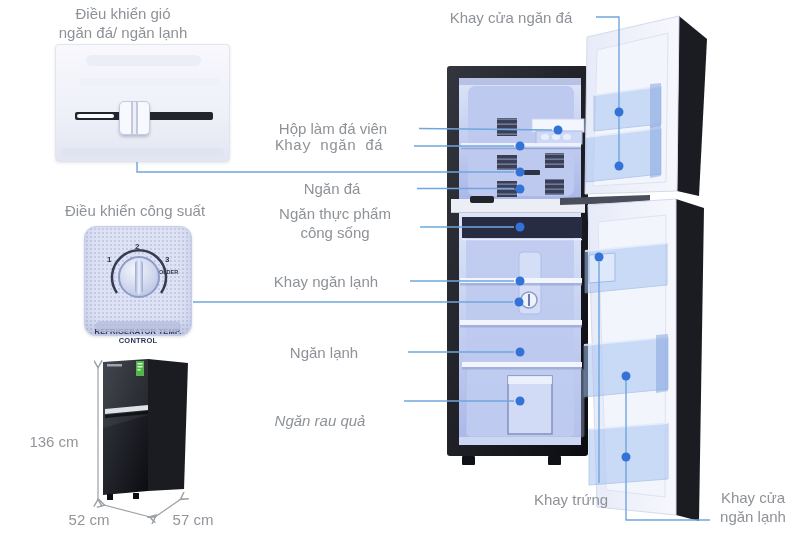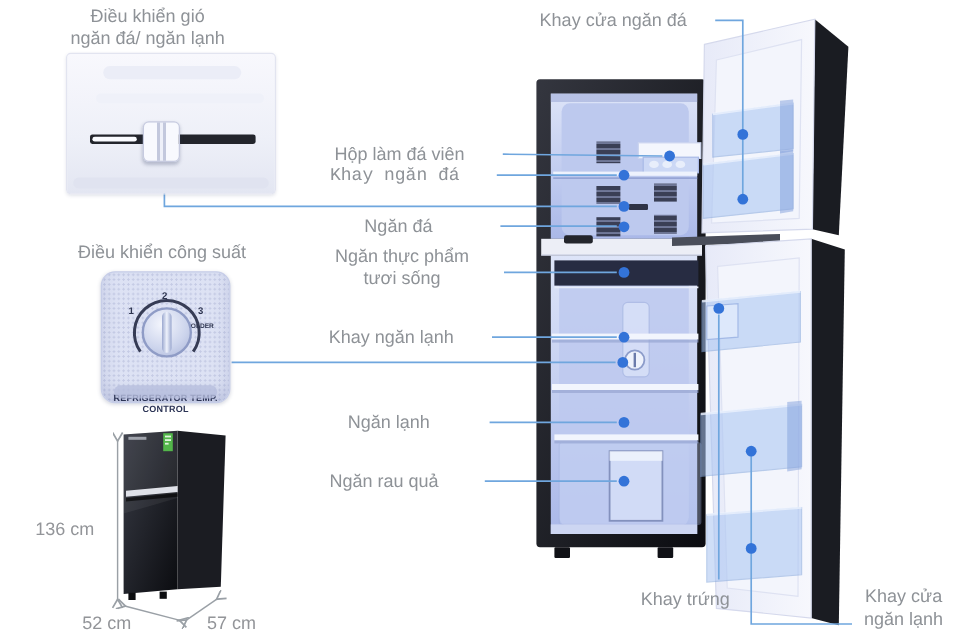--- a/index.html
+++ b/index.html
@@ -276,30 +276,30 @@
   <div class="lbl t-right" style="left:431px;top:8px;width:160px;">Khay cửa ngăn đá</div>
 
   <div class="lbl t-right" style="left:253px;top:119px;width:160px;">Hộp làm đá viên</div>
 
   <div class="lbl t-right" style="left:249px;top:137px;width:160px;font-family:Liberation Mono, monospace;">Khay ngăn đá</div>
 
   <div class="lbl t-right" style="left:252px;top:179px;width:160px;">Ngăn đá</div>
 
   <div class="lbl t-right" style="left:255px;top:204px;width:160px;">
     <span class="ln">Ngăn thực phẩm</span>
-    <span class="ln">tươi sống</span>
+    <span class="ln">công sống</span>
   </div>
 
   <div class="lbl t-right" style="left:246px;top:272px;width:160px;">Khay ngăn lạnh</div>
 
   <div class="lbl t-center" style="left:40px;top:201px;width:190px;">Điều khiển công suất</div>
 
   <div class="lbl t-right" style="left:244px;top:343px;width:160px;">Ngăn lạnh</div>
 
-  <div class="lbl t-right" style="left:240px;top:392px;width:160px;">Ngăn rau quả</div>
+  <div class="lbl t-right" style="left:240px;top:411px;width:160px;font-style:italic;">Ngăn rau quả</div>
 
   <div class="lbl t-center" style="left:491px;top:490px;width:160px;">Khay trứng</div>
 
   <div class="lbl t-center" style="left:693px;top:488px;width:120px;">
     <span class="ln">Khay cửa</span>
     <span class="ln">ngăn lạnh</span>
   </div>
 
   <div class="lbl dim t-right" style="left:14px;top:420px;width:80px;margin-top:12px;">136 cm</div>
 

